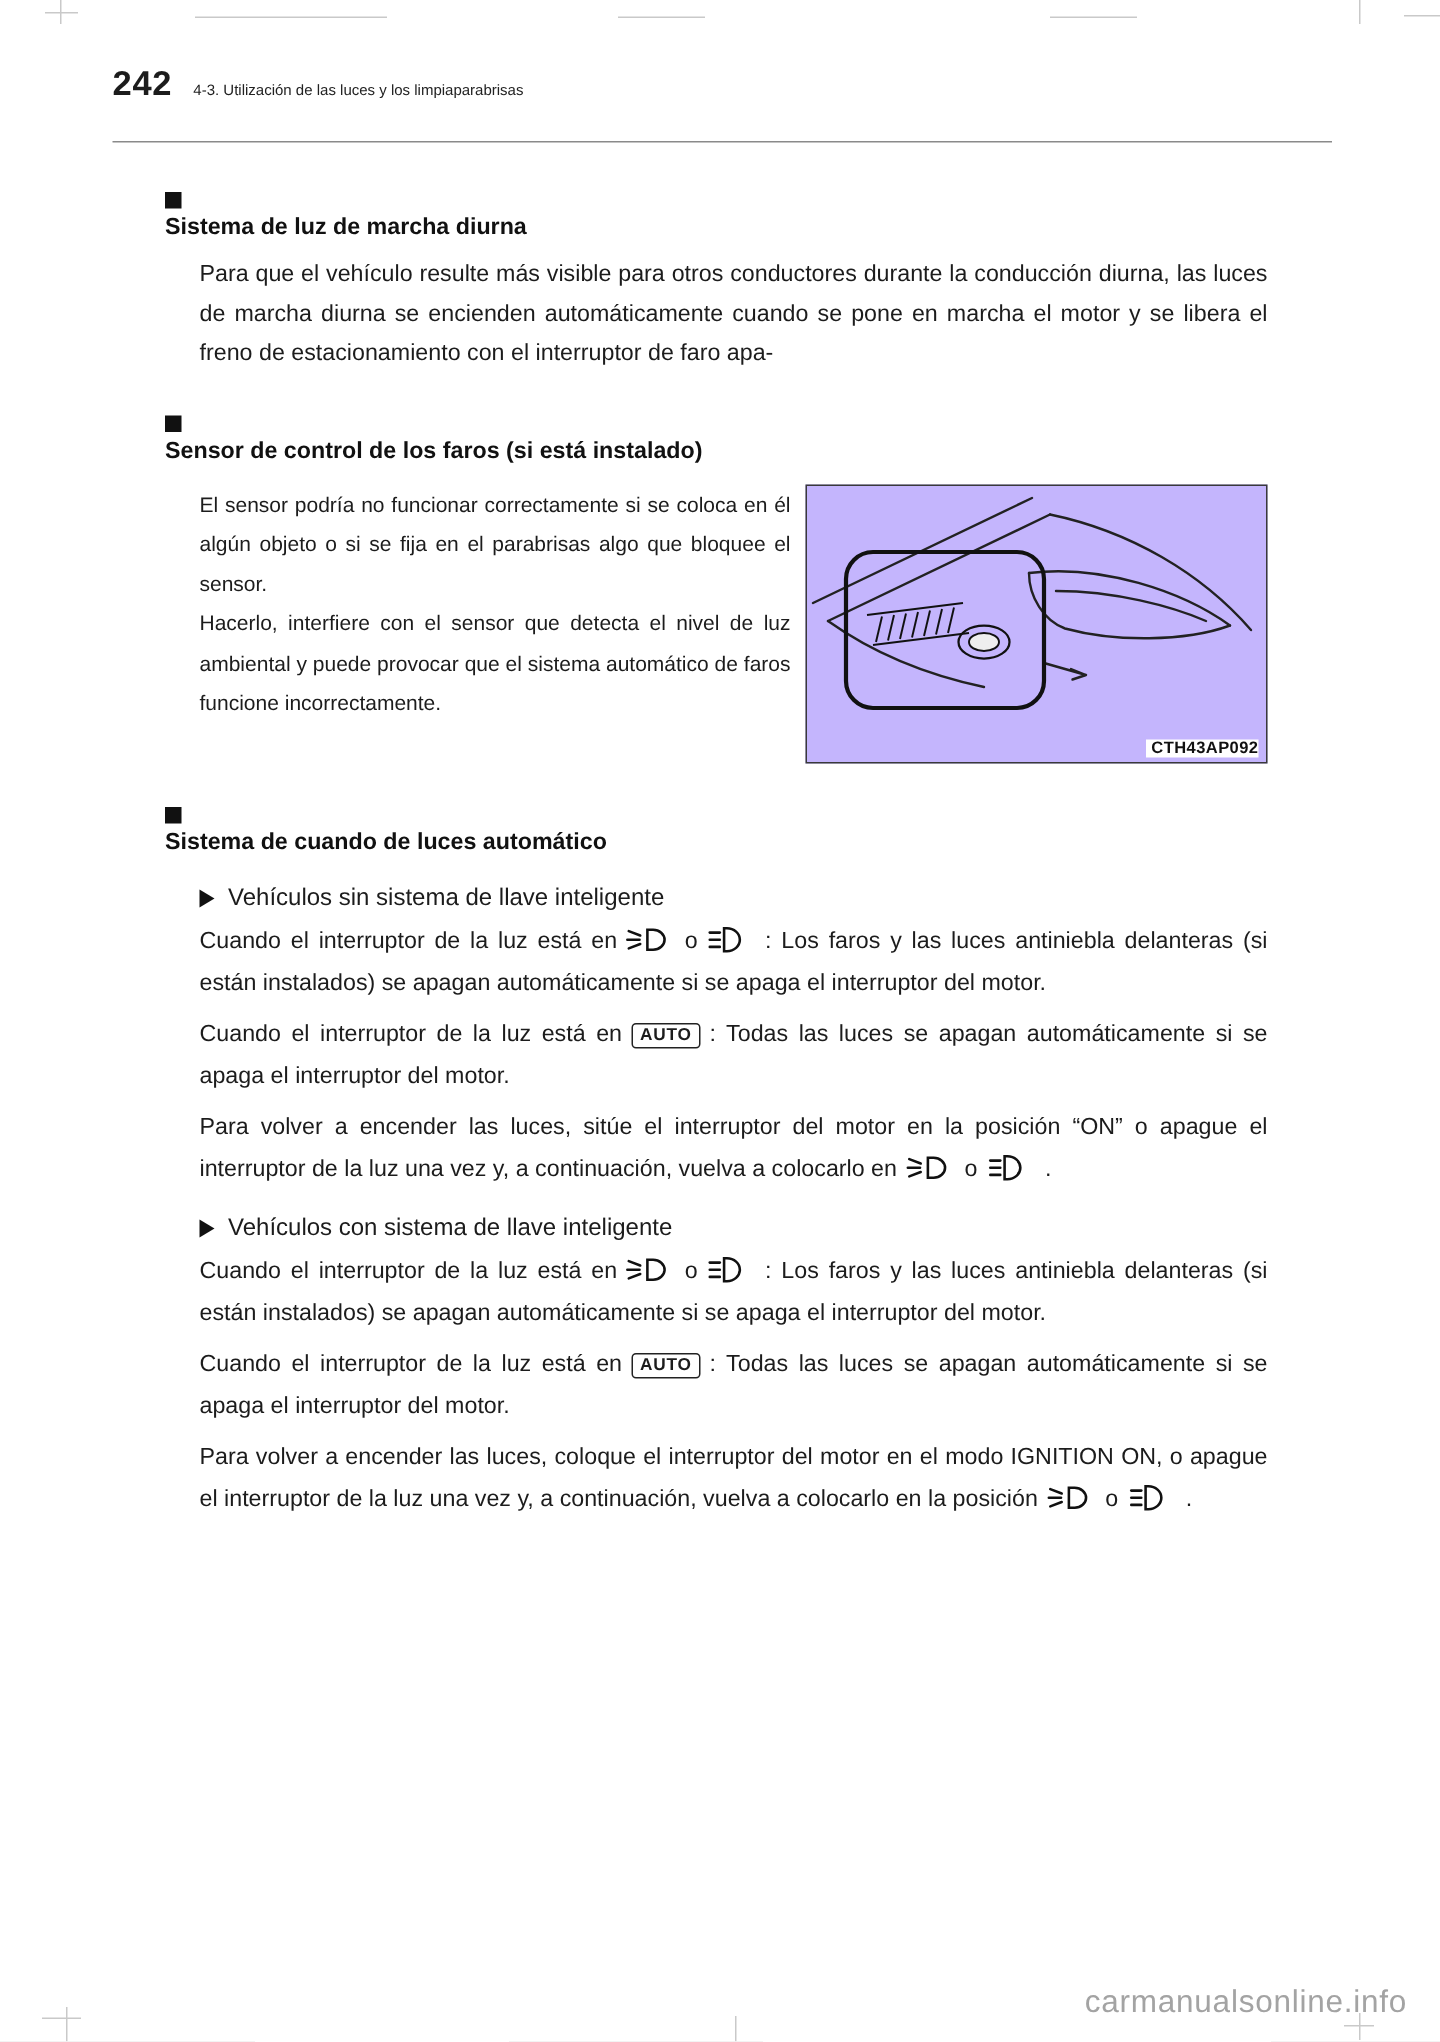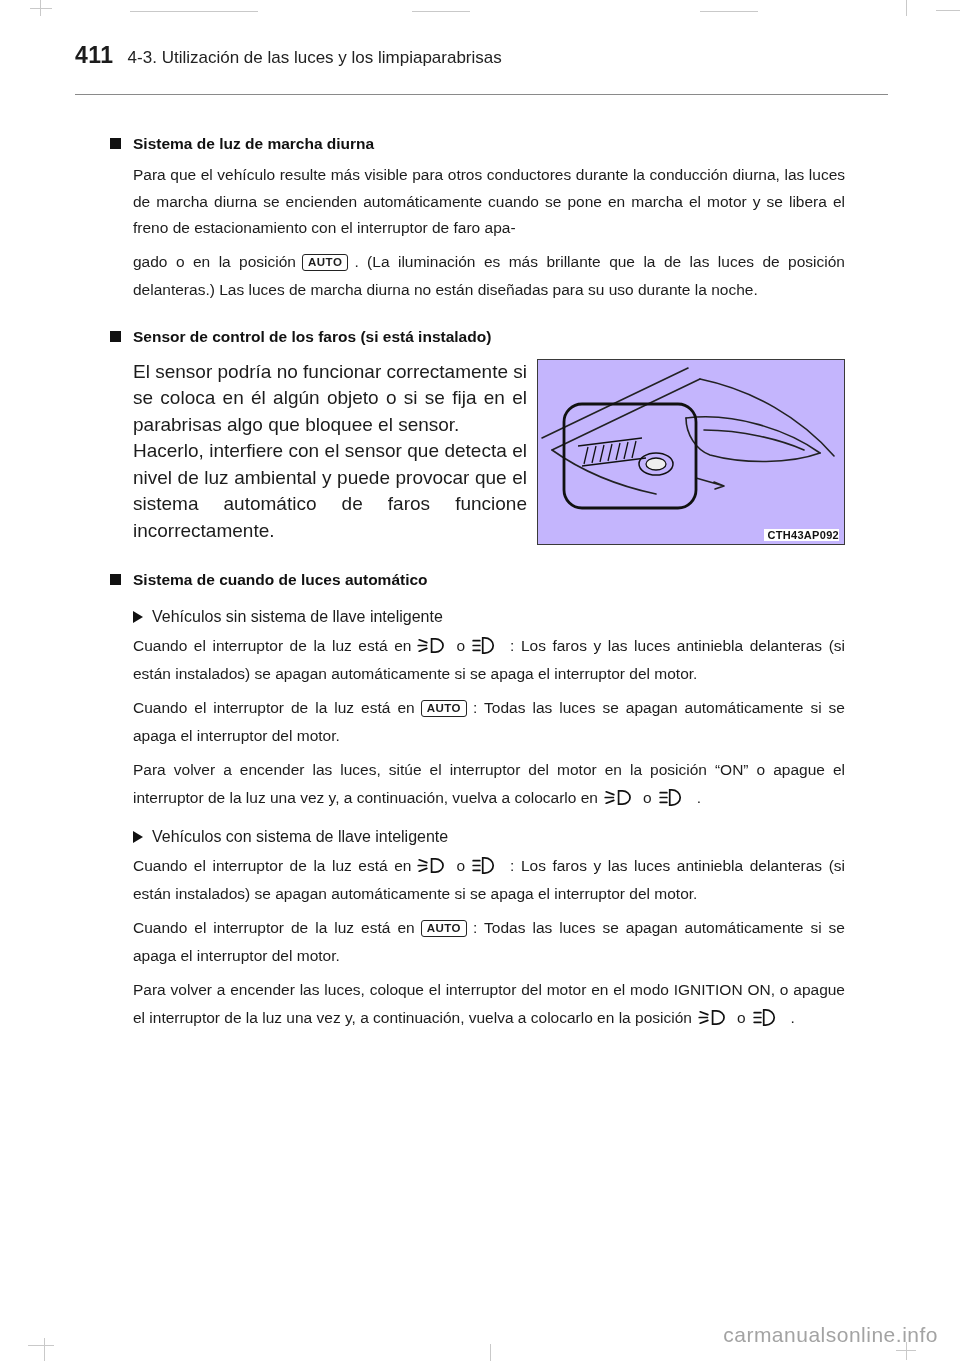--- a/index.html
+++ b/index.html
@@ -7,26 +7,26 @@
   .page {
     position:relative; width:960px; height:1361px; margin:0 auto;
     background:#ffffff; overflow:hidden;
     font-family:"Liberation Sans", sans-serif; color:#1c1c1c;
   }
   
   .cropmarks i { position:absolute; display:block; background:#c9c9c9; }
 
   .header { position:absolute; top:42px; left:75px; display:flex; align-items:baseline; }
   .page-num { font-size:23px; font-weight:bold; letter-spacing:.5px; }
-  .chapter  { font-size:17px; margin-left:14px; color:#222; }
+  .chapter  { font-size:10px; margin-left:14px; color:#222; }
   .rule { position:absolute; top:94px; left:75px; width:813px; border-top:1px solid #8a8a8a; }
 
   .content { position:absolute; top:106px; left:75px; width:770px; }
 
-  .sec-h { display:flex; align-items:flex-start; margin:25px 0 6px 35px; }
+  .sec-h { display:flex; align-items:flex-start; margin:15px 0 6px 35px;flex-direction:column; }
   .sec-h .sq { width:11px; height:11px; background:#111; margin:7px 12px 0 0; flex:none; }
   .sec-h .ht { font-size:15.5px; font-weight:bold; color:#111; line-height:25px; }
 
   p.body {
     margin:6px 0 6px 58px; width:712px;
     font-size:15.5px; line-height:26.5px; text-align:justify; color:#1c1c1c;
   }
   p.body.with-inline { line-height:28px; }
 
   .auto-box {
@@ -37,21 +37,21 @@
   .inline-icon { width:33px; height:21px; vertical-align:-5px; margin:0 6px; }
 
   .sub { display:flex; align-items:center; margin:16px 0 6px 58px; font-size:16px; }
   .sub .arrow {
     width:0; height:0; border-left:10px solid #111;
     border-top:6px solid transparent; border-bottom:6px solid transparent;
     margin-right:9px; flex:none;
   }
 
   .sensor-row { display:flex; margin:10px 0 4px 58px; width:712px; }
-  .sensor-text { width:394px; font-size:19px; line-height:26.5px; text-align:justify; }
+  .sensor-text { width:394px; font-size:14px; line-height:26.5px; text-align:justify; }
   .sensor-text span { display:block; }
   .figure {
     margin-left:auto; width:308px; height:186px; position:relative;
     border:1px solid #3a3a3a; background:#c4b5fd; flex:none;
   }
   .figure svg { width:100%; height:100%; display:block; }
   .fig-cap {
     position:absolute; right:5px; bottom:3px; font-size:11px; font-weight:bold;
     color:#111; background:#fff; padding-left:4px; letter-spacing:.3px;
   }
@@ -75,33 +75,32 @@
     <i style="left:906px;top:0;width:1px;height:16px"></i>
     <i style="left:936px;top:10px;width:24px;height:1px"></i>
     <i style="left:28px;top:1345px;width:26px;height:1px"></i>
     <i style="left:44px;top:1338px;width:1px;height:23px"></i>
     <i style="left:490px;top:1344px;width:1px;height:17px"></i>
     <i style="left:906px;top:1342px;width:1px;height:18px"></i>
     <i style="left:896px;top:1350px;width:20px;height:1px"></i>
   </div>
 
   <div class="header">
-    <span class="page-num">411</span>
+    <span class="page-num">242</span>
     <span class="chapter">4-3. Utilización de las luces y los limpiaparabrisas</span>
   </div>
   <div class="rule"></div>
 
   <div class="content">
 
     <div class="sec-h">
       <span class="sq"></span>
       <span class="ht">Sistema de luz de marcha diurna</span>
     </div>
     <p class="body"><span>Para que el vehículo resulte más visible para otros conductores durante la conducción diurna, las luces de marcha diurna se encienden automáticamente cuando se pone en marcha el motor y se libera el freno de estacionamiento con el interruptor de faro apa-</span></p>
-    <p class="body with-inline"><span>gado o en la posición</span><span class="auto-box">AUTO</span><span>. (La iluminación es más brillante que la de las luces de posición delanteras.) Las luces de marcha diurna no están diseñadas para su uso durante la noche.</span></p>
 
     <div class="sec-h" style="margin-top:20px">
       <span class="sq"></span>
       <span class="ht">Sensor de control de los faros (si está instalado)</span>
     </div>
 
     <div class="sensor-row">
       <div class="sensor-text">
         <span>El sensor podría no funcionar correctamente si se coloca en él algún objeto o si se fija en el parabrisas algo que bloquee el sensor.</span>
         <span>Hacerlo, interfiere con el sensor que detecta el nivel de luz ambiental y puede provocar que el sistema automático de faros funcione incorrectamente.</span>

